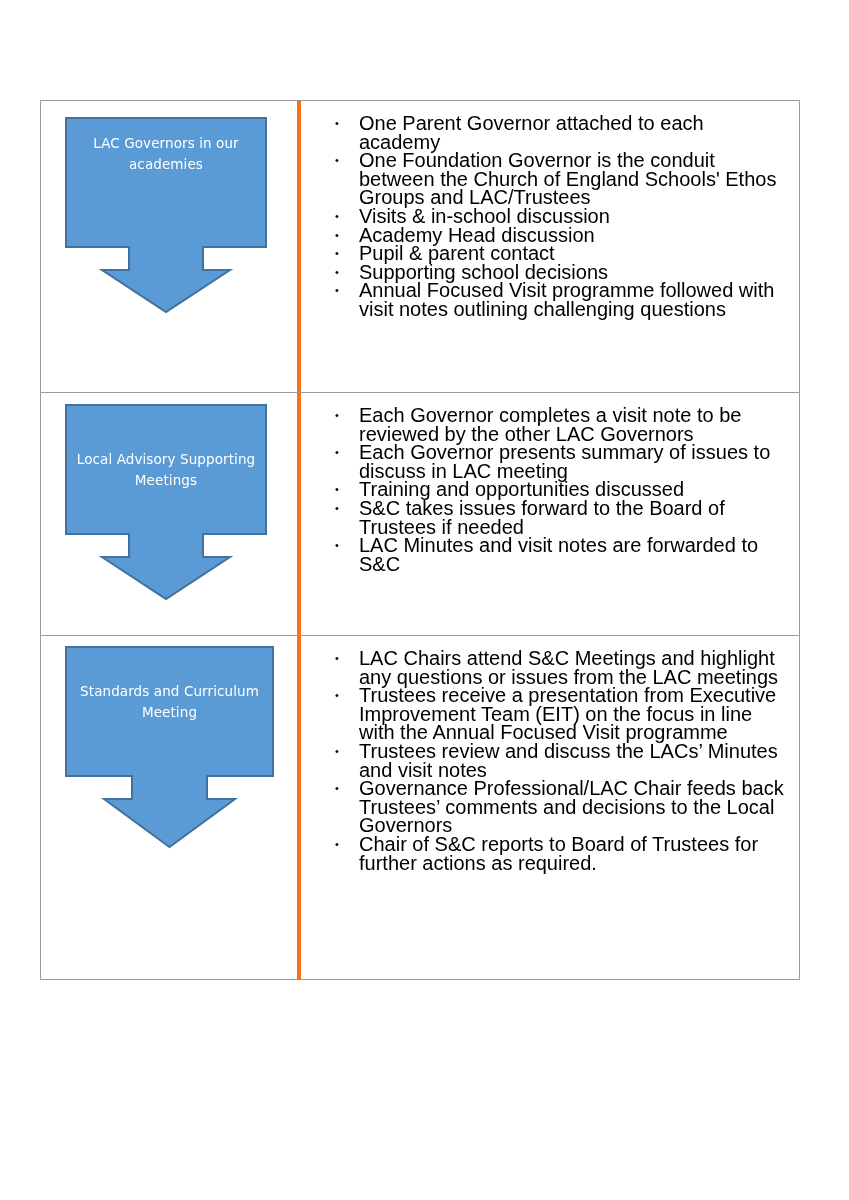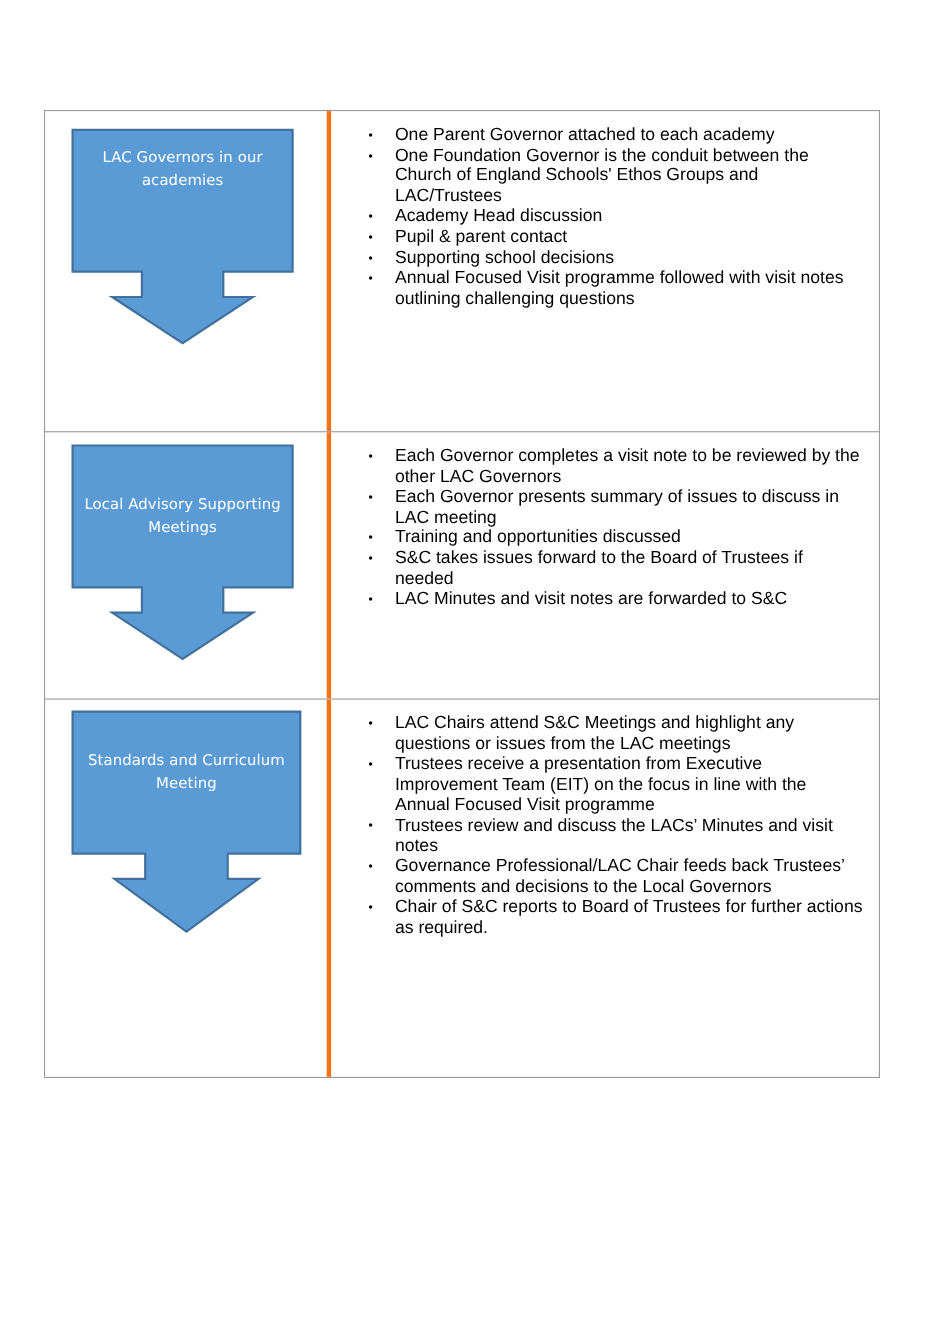--- a/index.html
+++ b/index.html
@@ -95,21 +95,21 @@
     list-style: none;
     margin: 0;
     padding: 0;
   }
   ul.bullets li {
     position: relative;
     padding-left: 28px;
     margin: 0 0 0 0;
     color: #000000;
     font-family: "Liberation Sans", sans-serif;
-    font-size: 16px;
+    font-size: 20px;
     line-height: 18.6px;
     text-align: left;
   }
   ul.bullets li::before {
     content: "\2022";
     position: absolute;
     left: 4px;
     top: 0;
     font-size: 11px;
     line-height: 18.6px;
@@ -131,20 +131,21 @@
             <path d="M1 1 L201 1 L201 130 L138 130 L138 153 L165 153 L101 195 L37 153 L64 153 L64 130 L1 130 Z" fill="#5B9BD5" stroke="#41719C" stroke-width="2" stroke-linejoin="miter"></path>
           </svg>
           <div class="callout-label">LAC Governors in our academies</div>
         </div>
       </div>
 
       <div class="cell-bullets">
         <ul class="bullets">
           <li>One Parent Governor attached to each academy</li>
           <li>One Foundation Governor is the conduit between the Church of England Schools' Ethos Groups and LAC/Trustees</li>
+          <li>Visits &amp; in-school discussion</li>
           <li>Academy Head discussion</li>
           <li>Pupil &amp; parent contact</li>
           <li>Supporting school decisions</li>
           <li>Annual Focused Visit programme followed with visit notes outlining challenging questions</li>
         </ul>
       </div>
 
     </div>
 
     <div class="table-row row-2">

